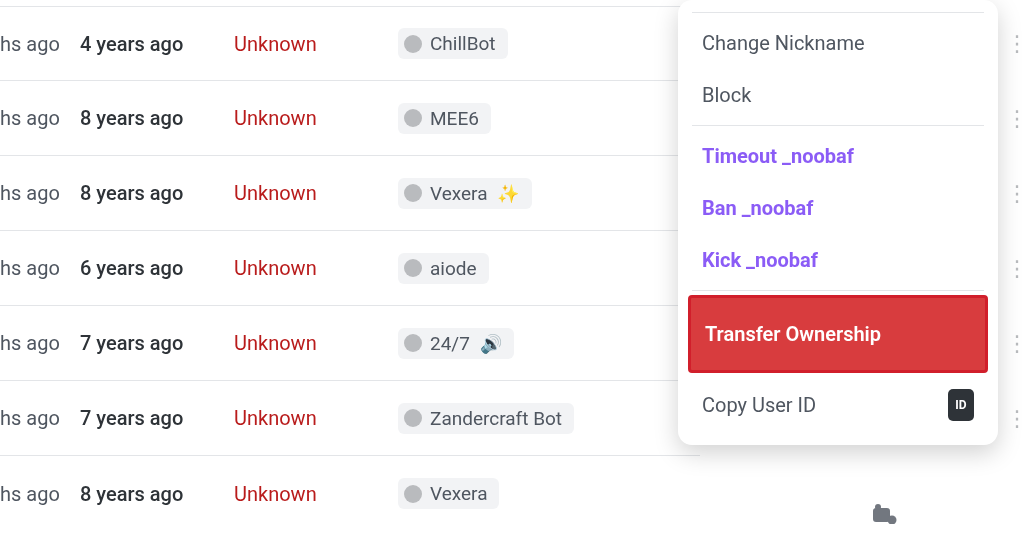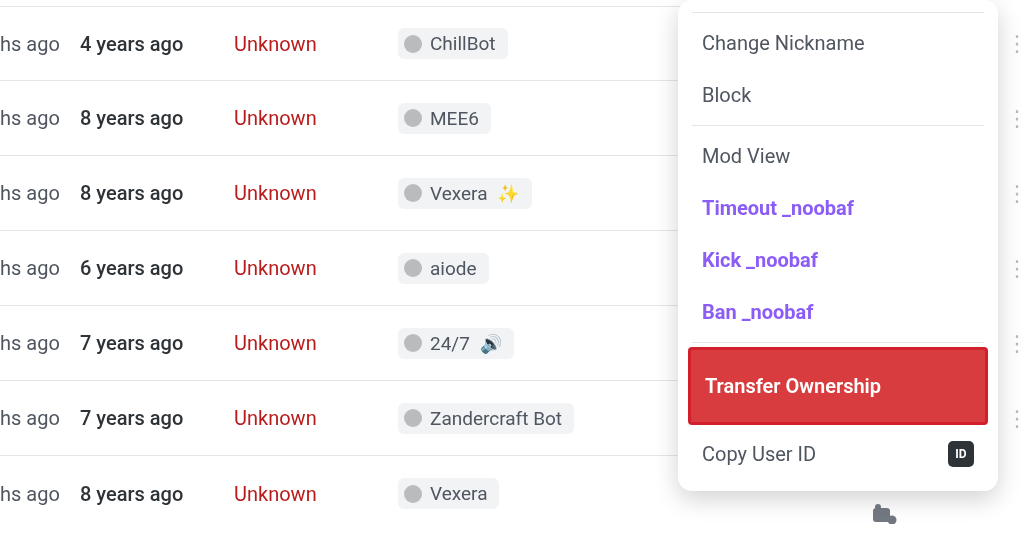--- a/index.html
+++ b/index.html
@@ -109,21 +109,21 @@
     .menu-item.highlight {
       background: #d83c3e;
       color: #ffffff;
       font-weight: 600;
       border: 3px solid #d11f2b;
       padding: 24px 14px;
       margin: 2px 0;
     }
     .id-badge {
       width: 26px;
-      height: 26px;
+      height: 32px;
       background: #2e3338;
       border-radius: 5px;
       display: flex;
       align-items: center;
       justify-content: center;
       font-size: 12px;
       font-weight: 700;
       color: #fff;
     }
 
@@ -252,24 +252,23 @@
   <div class="more-dots">⋮</div>
   <div class="more-dots">⋮</div>
   <div class="more-dots">⋮</div>
 </div>
 
 <div class="context-menu">
   <div class="menu-divider"></div>
   <div class="menu-item">Change Nickname</div>
   <div class="menu-item">Block</div>
   <div class="menu-divider"></div>
-  <div class="menu-item">Mod View</div>
   <div class="menu-item danger">Timeout _noobaf</div>
+  <div class="menu-item danger">Ban _noobaf</div>
   <div class="menu-item danger">Kick _noobaf</div>
-  <div class="menu-item danger">Ban _noobaf</div>
   <div class="menu-divider"></div>
   <div class="menu-item highlight">Transfer Ownership</div>
   <div class="menu-item">
     <span>Copy User ID</span>
     <span class="id-badge">ID</span>
   </div>
 </div>
 
 <div class="corner-icon">
   <svg width="26" height="20" viewBox="0 0 26 20" fill="none">

